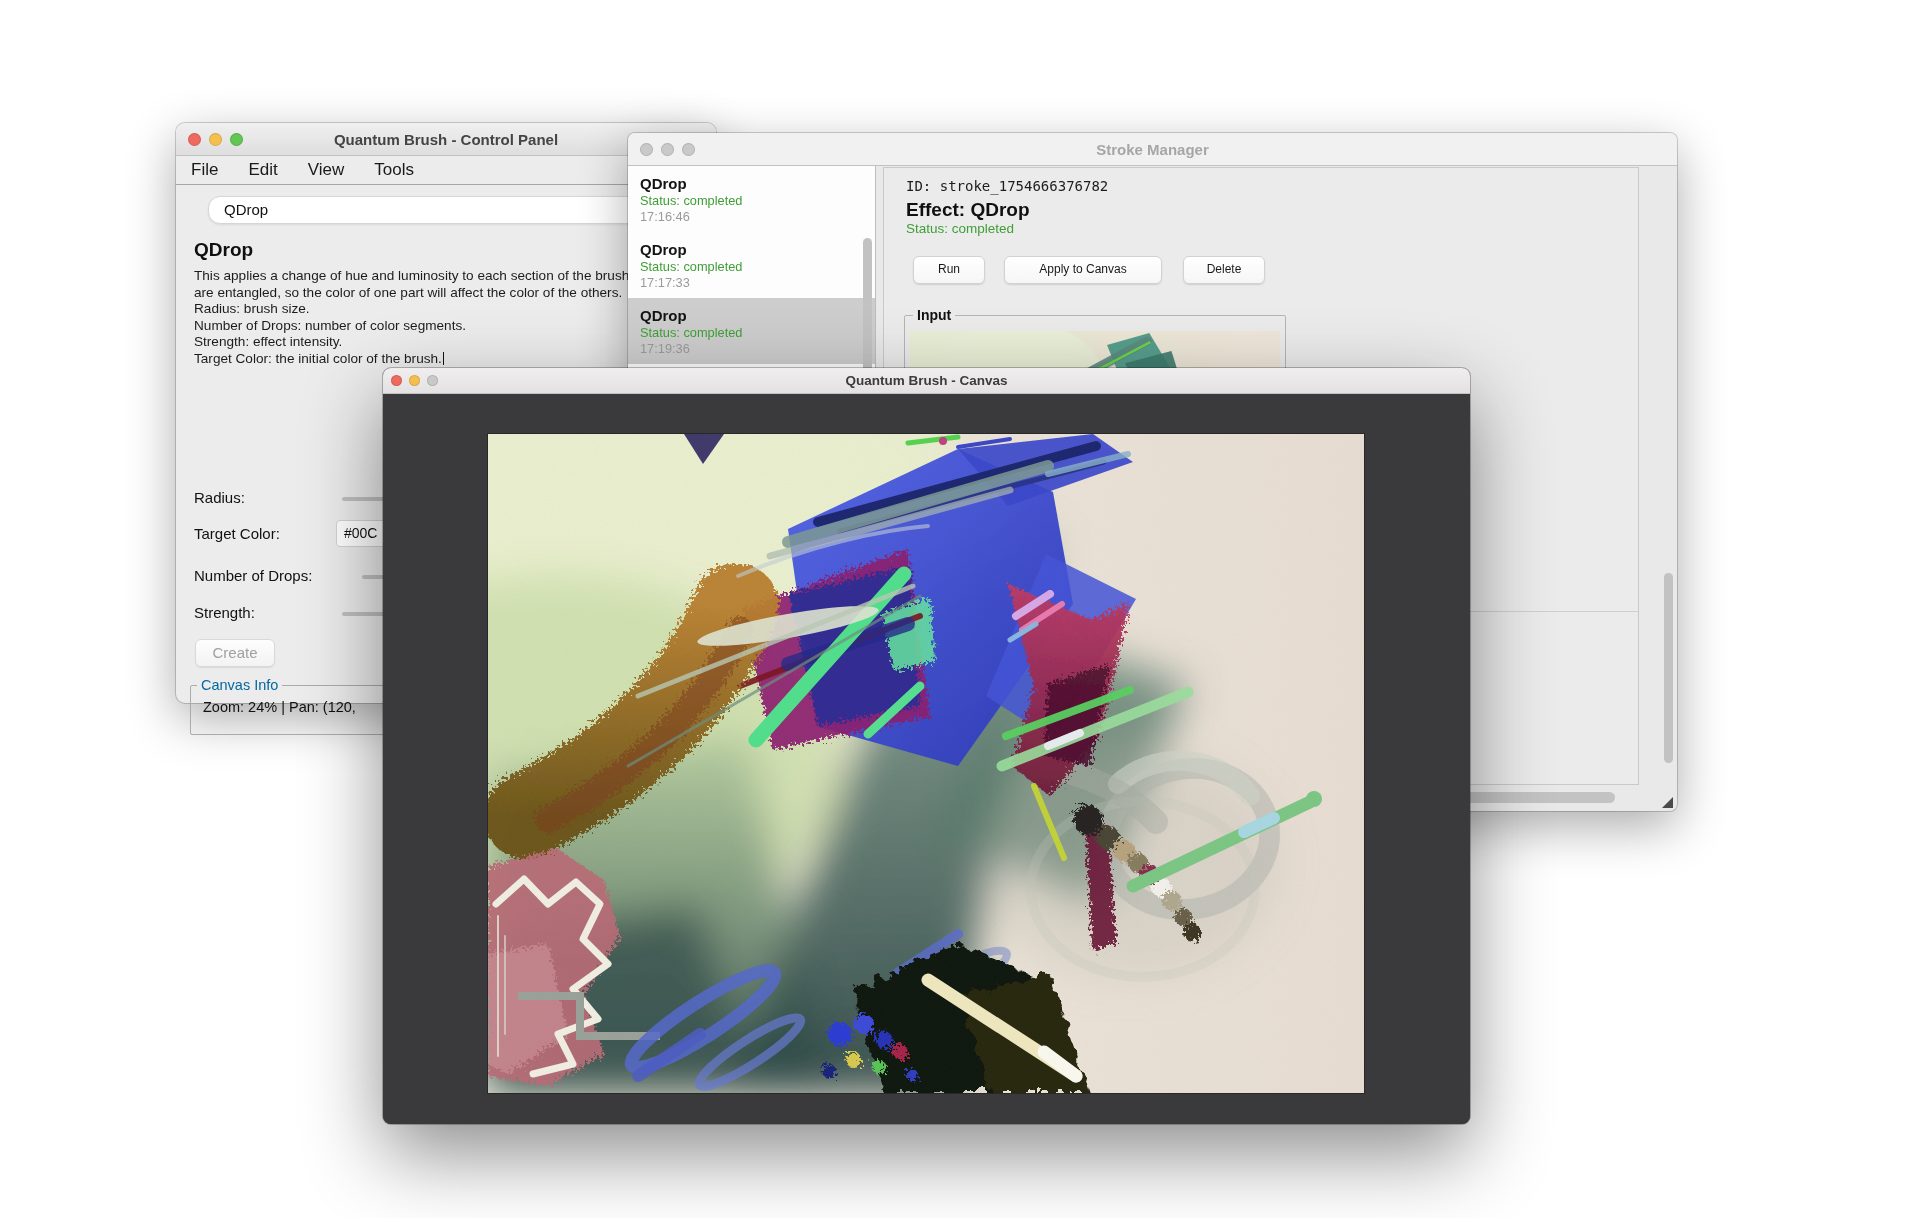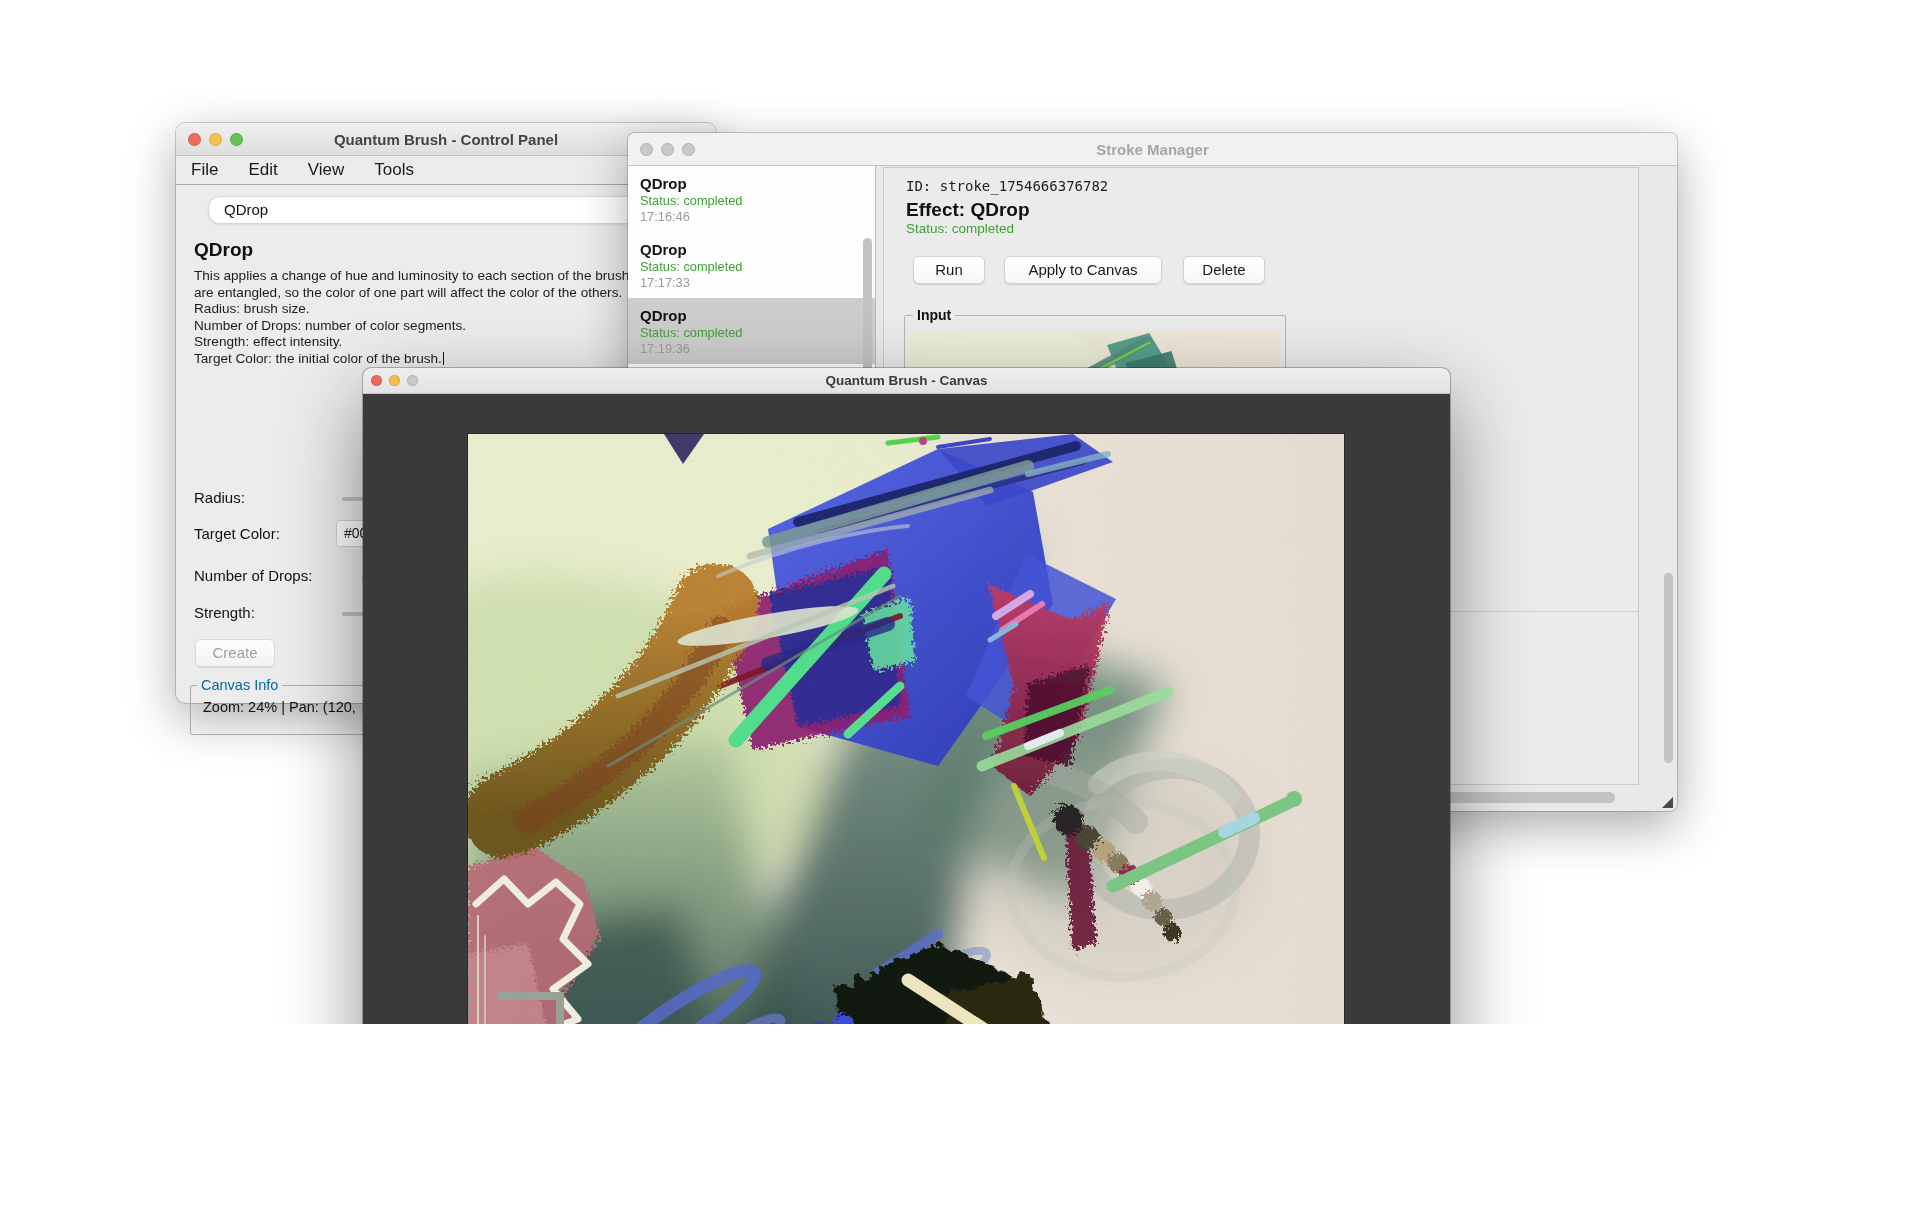--- a/index.html
+++ b/index.html
@@ -1,16 +1,16 @@
 <!DOCTYPE html>
 <html><head>
 <meta charset="utf-8">
 <style>
   html,body{margin:0;padding:0;background:#fff;}
-  .stage{position:relative;width:1922px;height:1024px;background:#fff;overflow:hidden;
+  .stage{position:relative;width:1922px;height:1218px;background:#fff;overflow:hidden;
          font-family:"Liberation Sans",sans-serif;color:#222;}
   
   .window{position:absolute;background:#ececec;border-radius:9px;
           box-shadow:0 16px 50px rgba(0,0,0,.33),0 0 0 1px rgba(0,0,0,.18);}
   .titlebar{position:relative;height:32px;background:linear-gradient(#f0f0f0,#dedede);
             border-bottom:1px solid #c2c2c2;border-radius:9px 9px 0 0;
             display:flex;align-items:center;justify-content:center;}
   .title{font-size:15px;font-weight:bold;color:#444;}
   .title.inactive{color:#a6a6a6;}
   .lights{position:absolute;left:12px;top:0;height:100%;display:flex;align-items:center;gap:8px;}
@@ -50,31 +50,31 @@
   .stroke-item .nm{font-size:15px;font-weight:bold;color:#141414;line-height:18px;}
   .stroke-item .st{font-size:12.8px;line-height:16px;}
   .stroke-item .tm{font-size:12.8px;color:#9a9a9a;line-height:16px;}
   .vthumb{position:absolute;width:9px;border-radius:4.5px;background:#c2c2c2;}
   .sm-detail{position:absolute;left:255px;top:34px;width:754px;height:616px;background:#ebebeb;
              border:1px solid #c9c9c9;}
   .sm-id{position:absolute;left:22px;top:10px;font-family:"DejaVu Sans Mono",monospace;font-size:14px;color:#1d1d1d;}
   .sm-effect{position:absolute;left:22px;top:31px;font-size:19px;font-weight:bold;color:#101010;}
   .sm-status{position:absolute;left:22px;top:53px;font-size:13.5px;}
   .sm-btn{position:absolute;top:88px;height:26px;background:linear-gradient(#ffffff,#f6f6f6);
-          border:1px solid #d2d2d2;border-radius:6px;font-size:15px;color:#1a1a1a;text-align:center;
+          border:1px solid #d2d2d2;border-radius:6px;font-size:12px;color:#1a1a1a;text-align:center;
           line-height:25px;box-shadow:0 1px 1.5px rgba(0,0,0,.12);}
   .grp{position:absolute;top:139px;border:1px solid #b5b5b5;border-radius:2px;margin:0;padding:0;}
   .grp legend{font-size:14px;font-weight:bold;color:#111;padding:0 4px;margin-left:8px;}
   .grp .inner{position:absolute;left:5px;right:5px;top:8px;bottom:5px;overflow:hidden;}
   .sm-divider{position:absolute;left:0;right:0;top:443px;height:1px;background:#cfcfcf;}
   .hthumb{position:absolute;left:20px;top:659px;width:967px;height:11px;border-radius:5.5px;background:#c3c3c3;}
   .grip{position:absolute;right:4px;bottom:3px;width:0;height:0;
         border-left:11px solid transparent;border-bottom:11px solid #4a4a4a;}
   
-  #cw{left:363px;top:368px;width:1087px;height:756px;border-radius:8px;background:#404040;
+  #cw{left:383px;top:368px;width:1087px;height:756px;border-radius:8px;background:#404040;
       box-shadow:0 30px 80px rgba(0,0,0,.45),0 0 0 1px rgba(0,0,0,.25);}
   #cw .titlebar{height:25px;background:linear-gradient(#f0eeee,#e3e1e1);border-radius:8px 8px 0 0;}
   #cw .title{font-size:13.5px;color:#3c3c3c;}
   #cw .lights{left:8px;gap:7px;} #cw .light{width:11px;height:11px;}
   .cw-body{position:absolute;left:0;top:26px;right:0;bottom:0;background:#3a3a3c;border-radius:0 0 8px 8px;}
   .painting{position:absolute;left:105px;top:40px;width:876px;height:659px;box-shadow:0 0 0 1px rgba(0,0,0,.3);}
   .painting svg{display:block;width:100%;height:100%;}
 </style>
 </head>
 <body>

